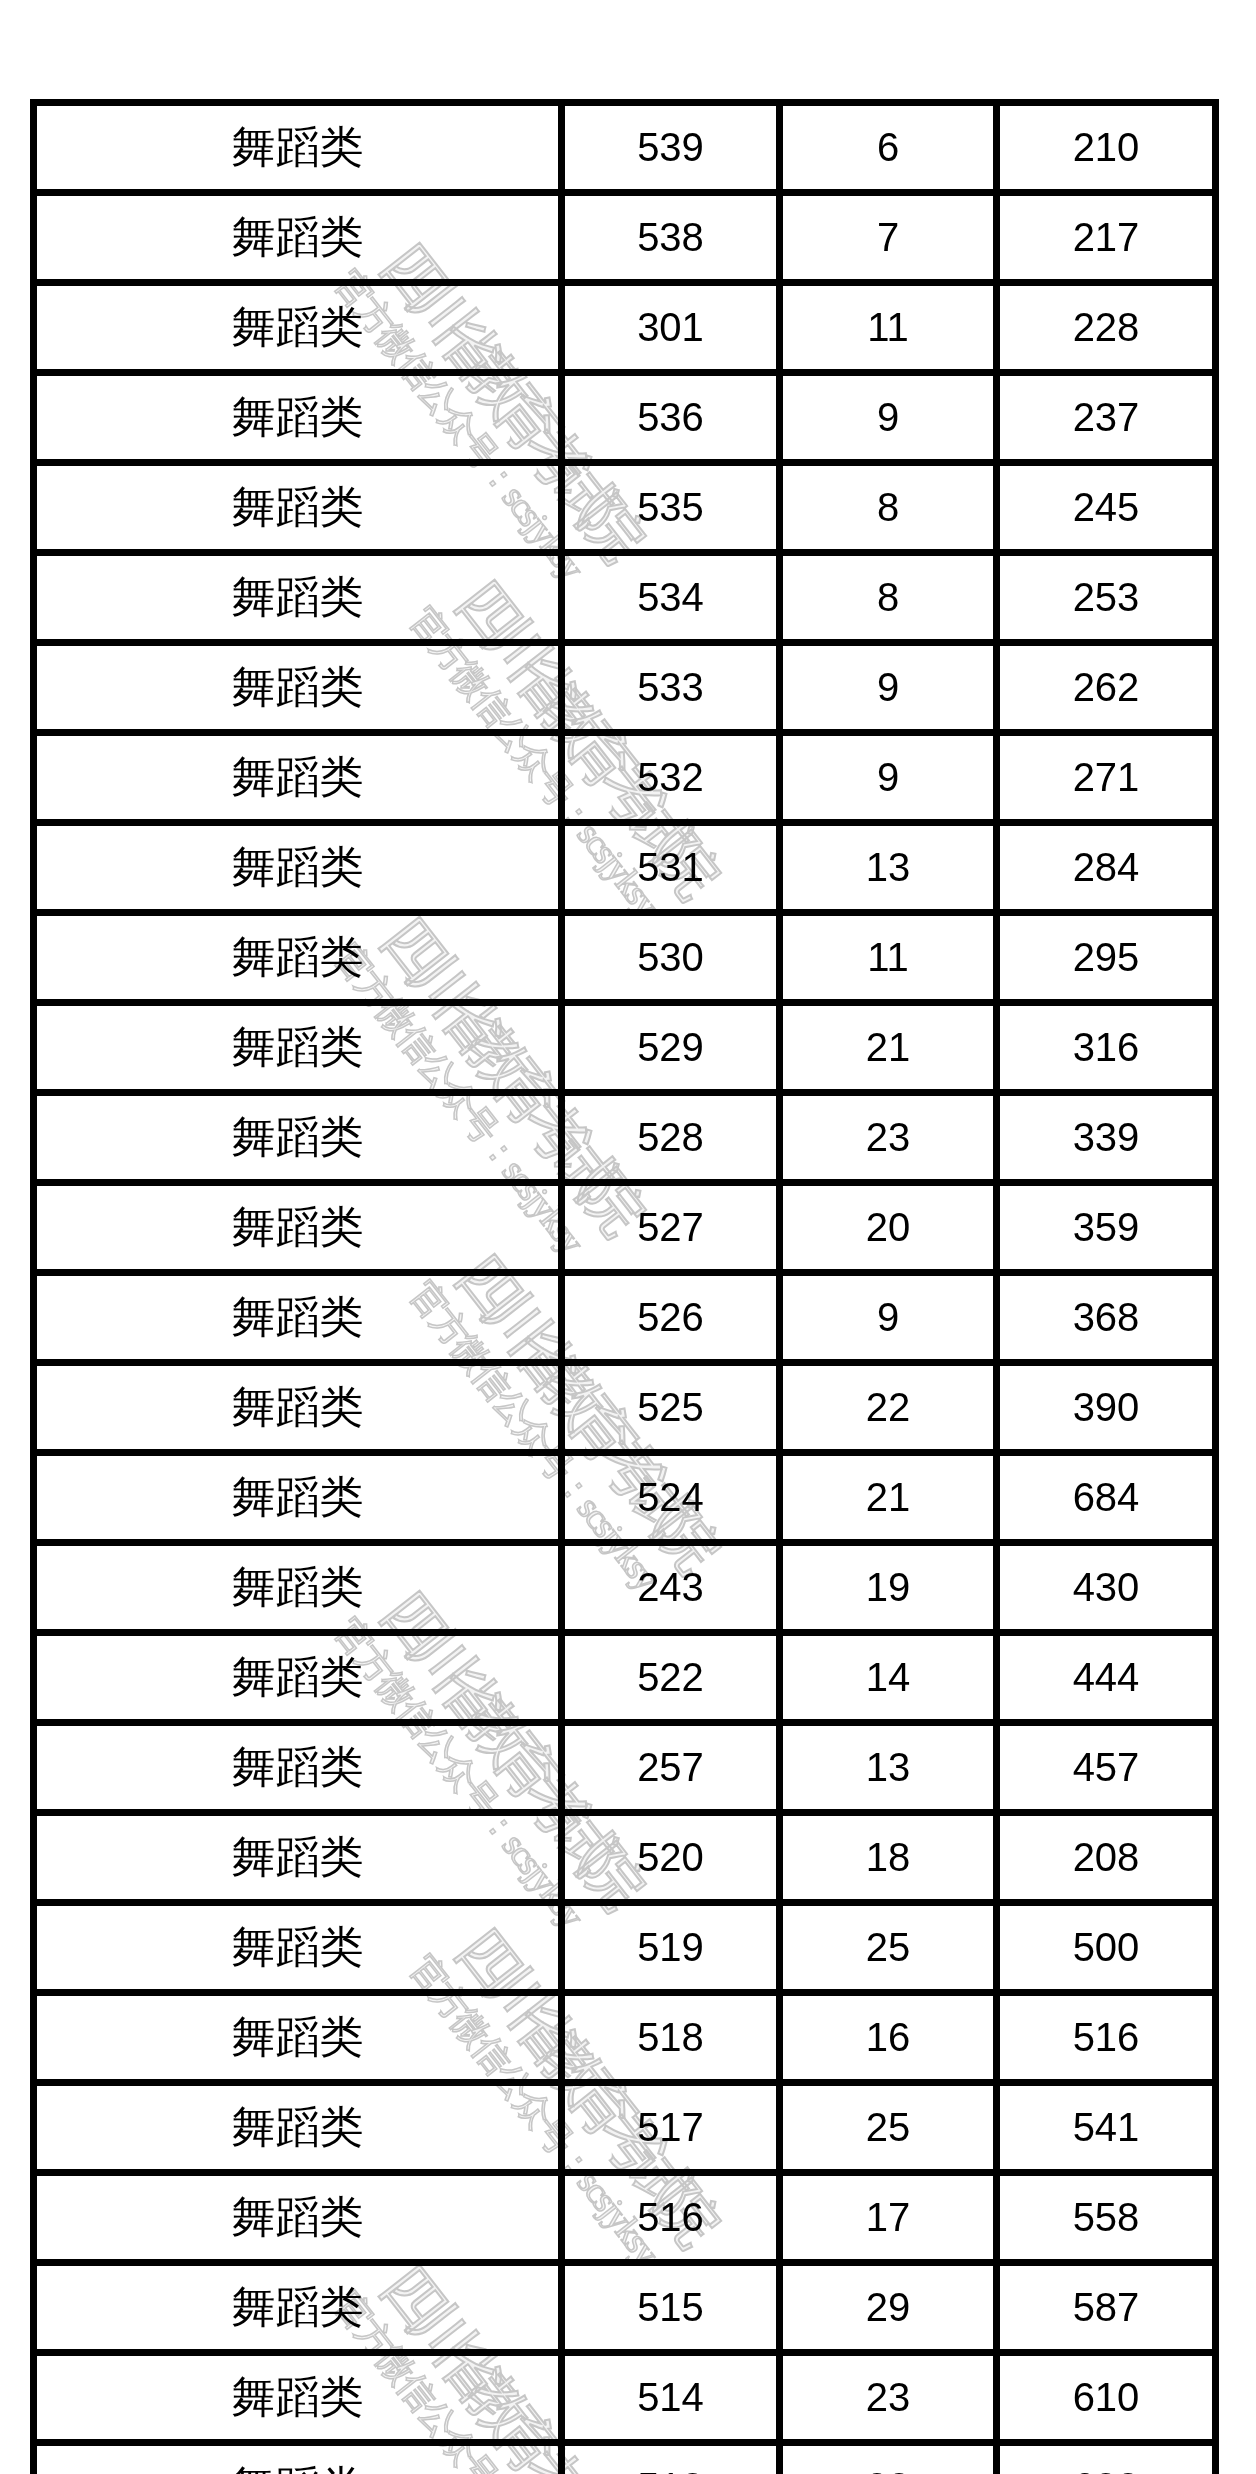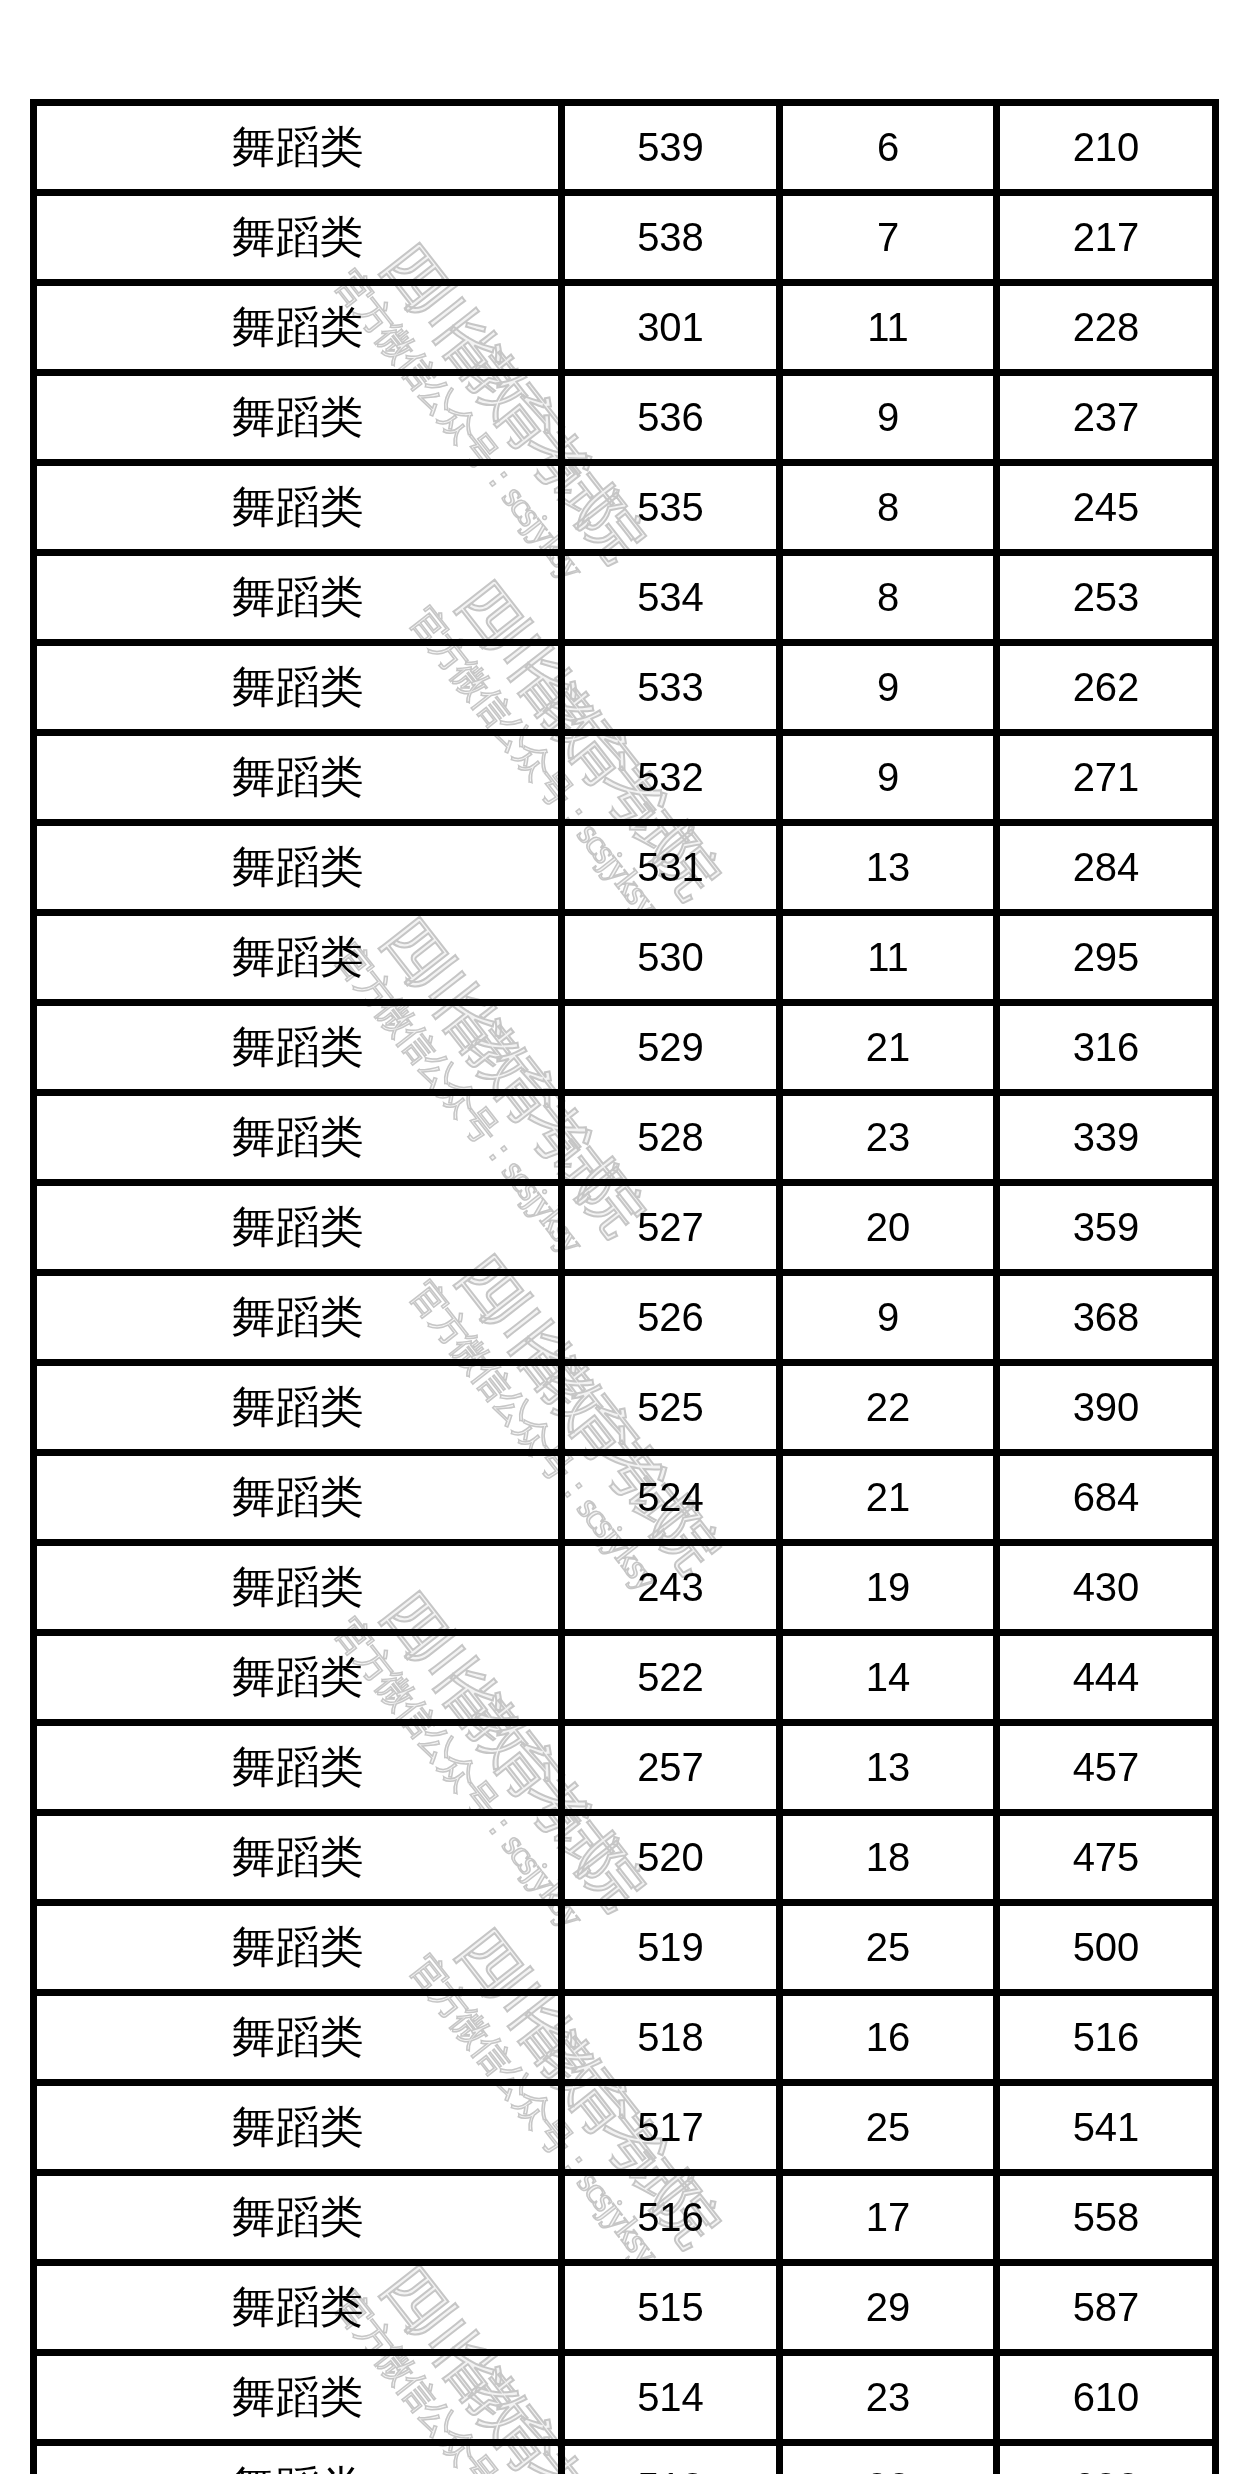--- a/index.html
+++ b/index.html
@@ -223,21 +223,21 @@
       <tr>
         <td class="cat">舞蹈类</td>
         <td class="num">257</td>
         <td class="num">13</td>
         <td class="num">457</td>
       </tr>
       <tr>
         <td class="cat">舞蹈类</td>
         <td class="num">520</td>
         <td class="num">18</td>
-        <td class="num">475</td>
+        <td class="num">208</td>
       </tr>
       <tr>
         <td class="cat">舞蹈类</td>
         <td class="num">519</td>
         <td class="num">25</td>
         <td class="num">500</td>
       </tr>
       <tr>
         <td class="cat">舞蹈类</td>
         <td class="num">518</td>

